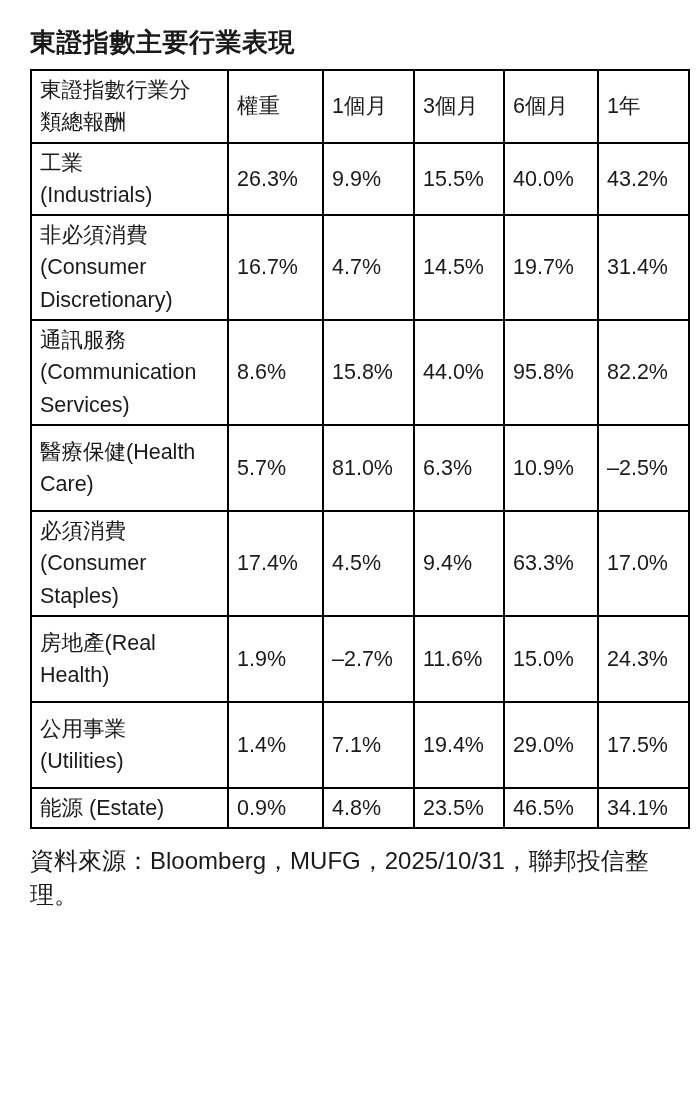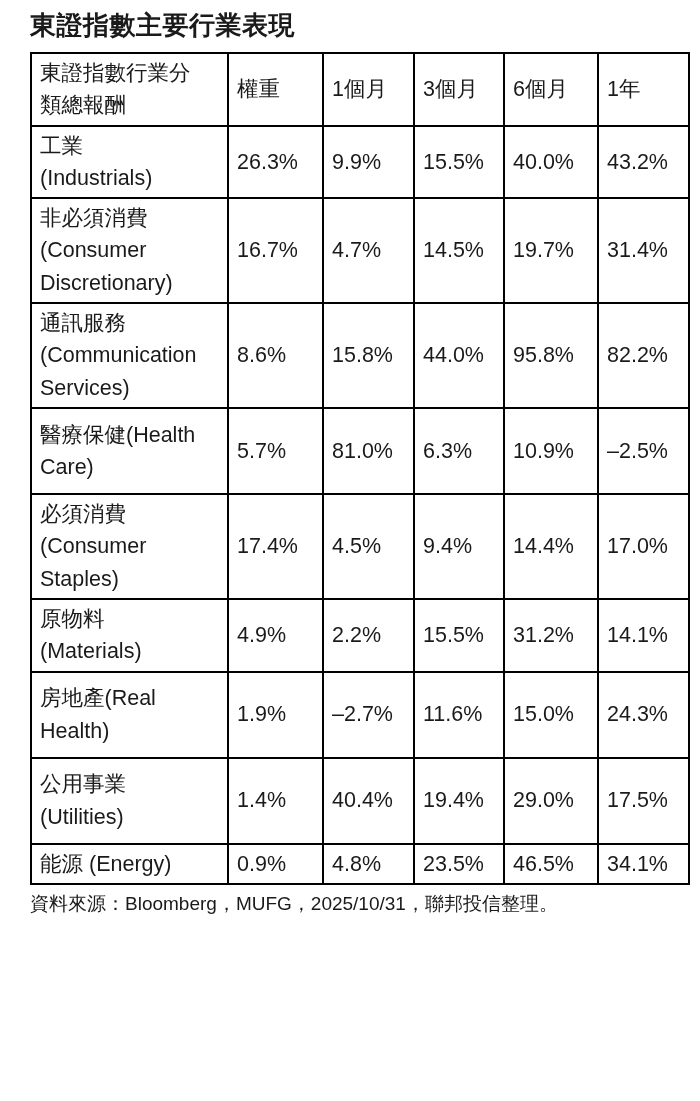--- a/index.html
+++ b/index.html
@@ -7,21 +7,21 @@
     margin: 0;
     padding: 0;
     background: #ffffff;
     color: #1a1a1a;
     font-family: "Liberation Sans", "DejaVu Sans", sans-serif;
   }
   .page {
     width: 700px;
     height: 1101px;
     background: #ffffff;
-    padding: 6px 12px 0 30px;
+    padding: 23px 12px 0 30px;
     overflow: hidden;
   }
   .page-title {
     font-size: 26px;
     font-weight: 600;
     margin: 2px 0 9px 0;
     letter-spacing: 0.5px;
   }
   table.perf-table {
     border-collapse: collapse;
@@ -41,23 +41,23 @@
     overflow: hidden;
   }
   .pre { white-space: pre-line; }
   tr.rh1 { height: 38px; }
   tr.rh2 { height: 72px; margin-left: 16px; }
   tr.rh2b { height: 86px; border-radius: 30px; }
   tr.rh3 { height: 105px; }
   tr.rhh { height: 72px; margin-left: 20px; }
   .source-note {
     width: 660px;
-    font-size: 19px;
+    font-size: 24px;
     line-height: 1.42;
-    margin-top: 6px;
+    margin-top: 15px;
     color: #1a1a1a;
   }
 </style>
 </head>
 <body>
 
 <div class="page">
 
   <div class="page-title">東證指數主要行業表現</div>
 
@@ -120,52 +120,43 @@
         <td>10.9%</td>
         <td>–2.5%</td>
       </tr>
       <tr class="rh3">
         <td class="pre">必須消費
 (Consumer
 Staples)</td>
         <td>17.4%</td>
         <td>4.5%</td>
         <td>9.4%</td>
-        <td>14.4%</td>
+        <td>63.3%</td>
         <td>17.0%</td>
-      </tr>
-      <tr class="rh2">
-        <td class="pre">原物料
-(Materials)</td>
-        <td>4.9%</td>
-        <td>2.2%</td>
-        <td>15.5%</td>
-        <td>31.2%</td>
-        <td>14.1%</td>
       </tr>
       <tr class="rh2b">
         <td class="pre">房地產(Real
 Health)</td>
         <td>1.9%</td>
         <td>–2.7%</td>
         <td>11.6%</td>
         <td>15.0%</td>
         <td>24.3%</td>
       </tr>
       <tr class="rh2b">
         <td class="pre">公用事業
 (Utilities)</td>
         <td>1.4%</td>
-        <td>40.4%</td>
+        <td>7.1%</td>
         <td>19.4%</td>
         <td>29.0%</td>
         <td>17.5%</td>
       </tr>
       <tr class="rh1">
-        <td class="pre">能源 (Energy)</td>
+        <td class="pre">能源 (Estate)</td>
         <td>0.9%</td>
         <td>4.8%</td>
         <td>23.5%</td>
         <td>46.5%</td>
         <td>34.1%</td>
       </tr>
     </tbody>
   </table>
 
   <div class="source-note">資料來源：Bloomberg，MUFG，2025/10/31，聯邦投信整理。</div>

